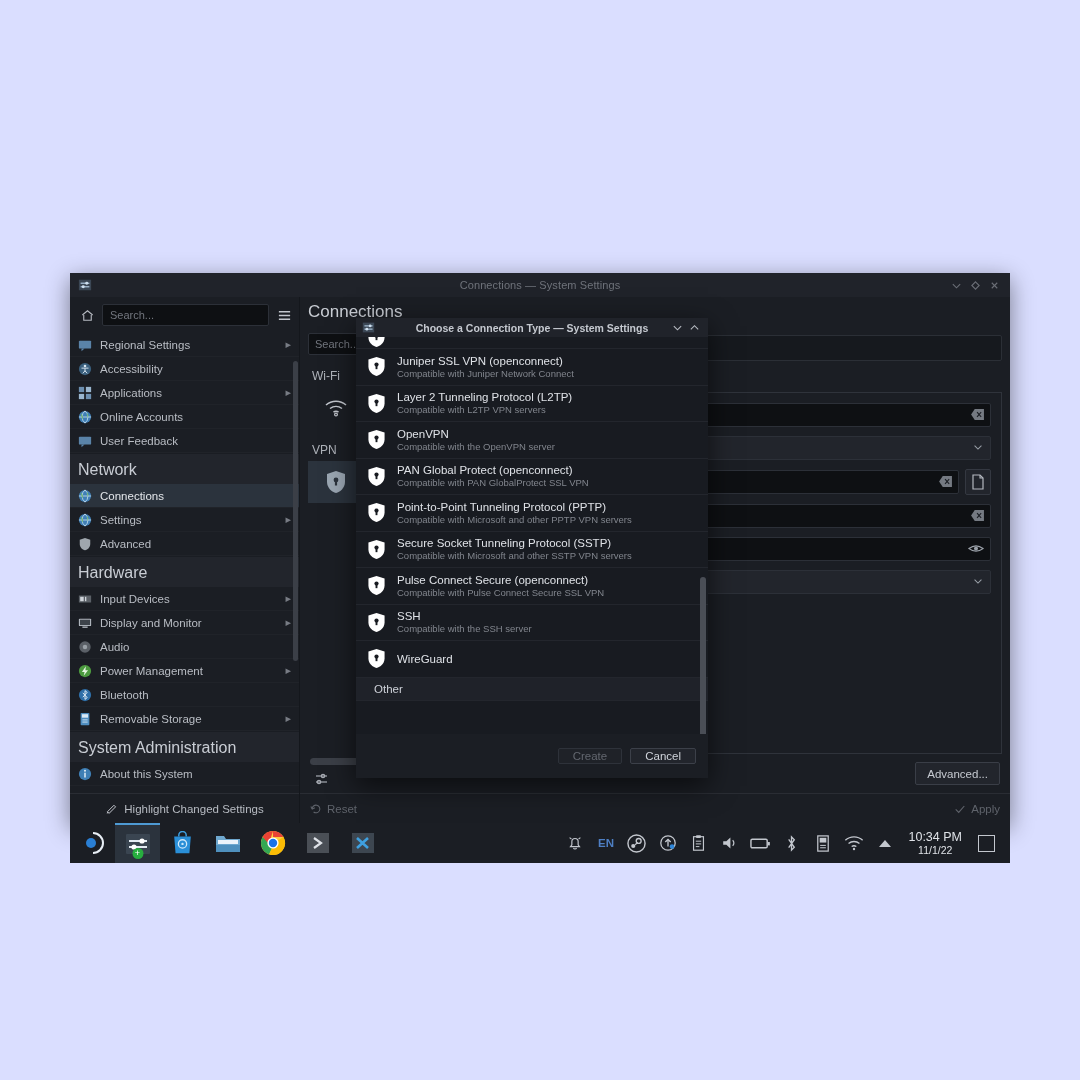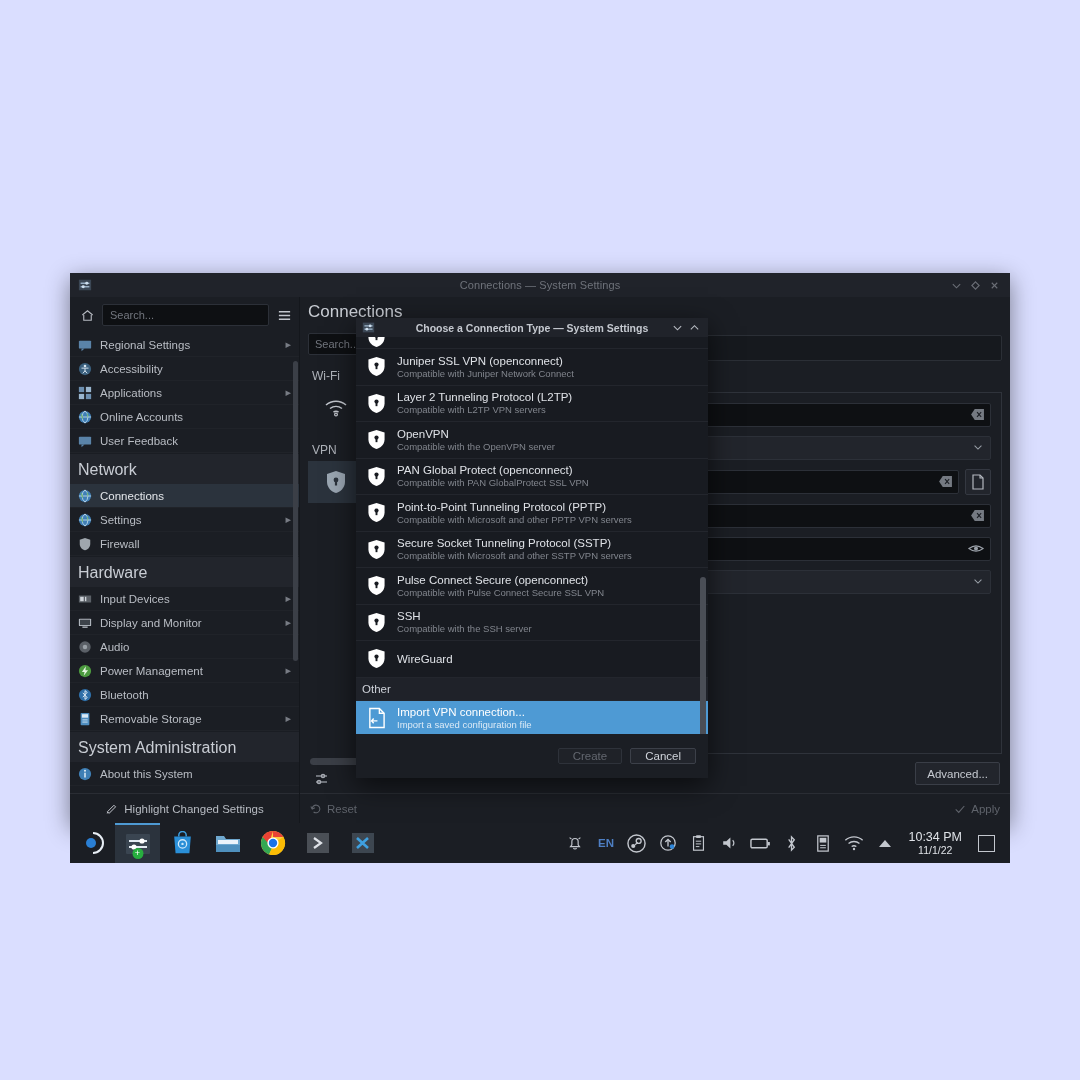--- a/index.html
+++ b/index.html
@@ -180,21 +180,21 @@
   }
   .vpn-item.clipped { height: 12px; overflow: hidden; align-items: flex-end; }
   .vpn-item.sel { background: #4e9ad4; }
   .vpn-ico { width: 20px; flex: 0 0 20px; display: flex; align-items: center; justify-content: center; }
   .vpn-txt { display: flex; flex-direction: column; gap: 1px; min-width: 0; }
   .vpn-name { font-size: 11.5px; color: #dfe2e7; white-space: nowrap; }
   .vpn-desc { font-size: 9.5px; color: #81858d; white-space: nowrap; }
   .vpn-item.sel .vpn-name { color: #ffffff; }
   .vpn-item.sel .vpn-desc { color: #dbeaf6; }
   .vpn-group {
-    font-size: 11.5px; color: #cdd1d8; padding: 5px 0 5px 6px; background: #1f2229;
+    font-size: 11.5px; color: #cdd1d8; padding: 5px 0 5px 18px; background: #1f2229;
     border-bottom: 1px solid #23262d;
   }
   .dlg-vscroll {
     position: absolute; right: 2px; top: 240px; width: 6px; height: 165px;
     background: #4a4e56; border-radius: 3px;
   }
   .dlg-foot {
     height: 44px; display: flex; align-items: center; justify-content: flex-end;
     gap: 8px; padding-right: 12px; background: #1b1e24;
   }
@@ -375,21 +375,21 @@
               </span>
               <span class="lbl">Settings</span>
               <span class="arrow">▸</span>
             </div>
             <div class="sb-item">
               <span class="ico">
                 <svg width="14" height="14" viewBox="0 0 16 16">
                   <path d="M8 1 L14 3 V8 C14 12 11 14.5 8 15 C5 14.5 2 12 2 8 V3 Z" fill="#9fa6ad"></path>
                 </svg>
               </span>
-              <span class="lbl">Firewall</span>
+              <span class="lbl">Advanced</span>
             </div>
             <div class="sb-cat">Hardware</div>
             <div class="sb-item">
               <span class="ico">
                 <svg width="14" height="14" viewBox="0 0 16 16">
                   <rect x="1" y="4" width="14" height="8" fill="#5b6067"></rect>
                   <rect x="2.5" y="5.5" width="4" height="5" fill="#cfd4da"></rect>
                   <rect x="8" y="5.5" width="1.5" height="5" fill="#cfd4da"></rect>
                 </svg>
               </span>
@@ -754,34 +754,20 @@
               <path d="M10 1 L18.5 3.5 V11 C18.5 16.5 14 20 10 21 C6 20 1.5 16.5 1.5 11 V3.5 Z" fill="#ffffff"></path>
               <circle cx="10" cy="9" r="2.2" fill="#181b21"></circle>
               <rect x="9" y="9.4" width="2" height="4.4" fill="#181b21"></rect>
             </svg>
           </span>
           <span class="vpn-txt">
             <span class="vpn-name">WireGuard</span>
           </span>
         </div>
         <div class="vpn-group">Other</div>
-        <div class="vpn-item sel">
-          <span class="vpn-ico">
-            <svg width="19" height="22" viewBox="0 0 20 22">
-              <path d="M3 1 H13 L18 6 V21 H3 Z" fill="none" stroke="#ffffff" stroke-width="1.5"></path>
-              <polyline points="13,1 13,6 18,6" fill="none" stroke="#ffffff" stroke-width="1.4"></polyline>
-              <polyline points="11,14 5,14 7,11.5" fill="none" stroke="#ffffff" stroke-width="1.5"></polyline>
-              <polyline points="5,14 7,16.5" fill="none" stroke="#ffffff" stroke-width="1.5"></polyline>
-            </svg>
-          </span>
-          <span class="vpn-txt">
-            <span class="vpn-name">Import VPN connection...</span>
-            <span class="vpn-desc">Import a saved configuration file</span>
-          </span>
-        </div>
         <div class="dlg-vscroll"></div>
     </div>
 
     <div class="dlg-foot">
       <div class="dlg-btn disabled">Create</div>
       <div class="dlg-btn">Cancel</div>
     </div>
   </div>
 
   <div id="taskbar">

